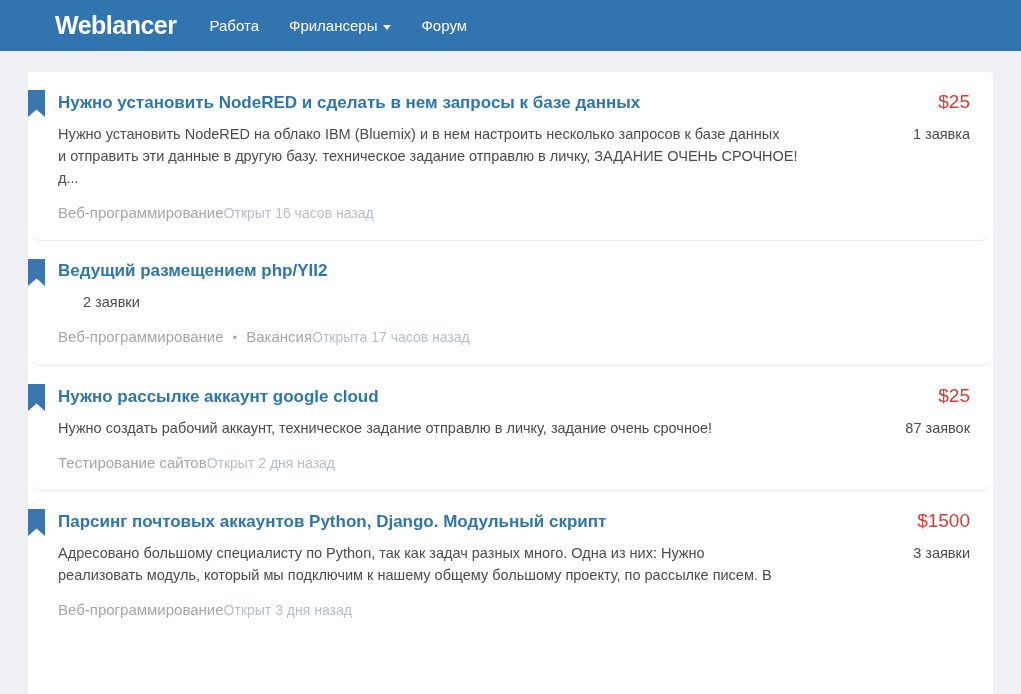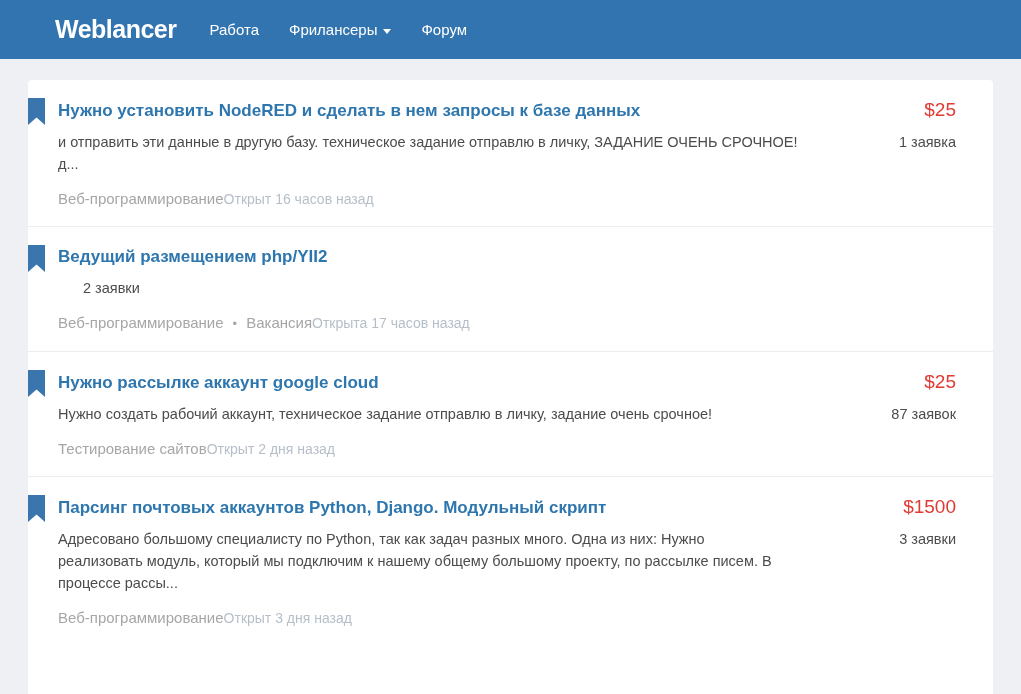--- a/index.html
+++ b/index.html
@@ -15,21 +15,21 @@
     --bookmark:#3a76ad;
   }
   *{margin:0;padding:0;box-sizing:border-box;}
   html,body{width:1021px;height:694px;overflow:hidden;}
   body{
     background:var(--page-bg);
     font-family:"Liberation Sans","DejaVu Sans",sans-serif;
   }
   
   .header{
-    height:59px;
+    height:51px;
     background:var(--header-bg);
     display:flex;
     align-items:center;
     padding-left:55px;
   }
   .logo{
     color:#ffffff;
     font-size:25px;
     font-weight:700;
     letter-spacing:-0.5px;
@@ -59,22 +59,23 @@
   }
   
   .panel{
     margin:21px 28px 0 28px;
     background:var(--panel-bg);
     border-radius:4px 4px 0 0;
     min-height:640px;
   }
   .item{
     position:relative;
-    padding:19px 37px 18px 30px;
+    padding:19px 23px 18px 30px;
     border-bottom:1px solid var(--divider);
+    border-radius:13px;
   }
   .item:last-child{border-bottom:none;}
   .bookmark{
     position:absolute;
     left:0;
     top:18px;
     width:17px;
     height:27px;
     cursor:pointer;
   }
@@ -161,20 +162,21 @@
       <svg width="17" height="27" viewBox="0 0 17 27">
           <path d="M0 0 H17 V27 L8.5 19.5 L0 27 Z" fill="#3a76ad"></path>
         </svg>
     </span>
     <div class="title-row">
       <div class="item-title">Нужно установить NodeRED и сделать в нем запросы к базе данных</div>
       <div class="item-price">$25</div>
     </div>
     <div class="body-row">
       <div class="item-desc">
+          <div>Нужно установить NodeRED на облако IBM (Bluemix) и в нем настроить несколько запросов к базе данных</div>
           <div>и отправить эти данные в другую базу. техническое задание отправлю в личку, ЗАДАНИЕ ОЧЕНЬ СРОЧНОЕ!</div>
           <div>д...</div>
         </div>
       <div class="item-bids">1 заявка</div>
     </div>
     <div class="footer-row">
       <div class="cats"><span class="cat-link">Веб-программирование</span></div>
       <div class="opened">Открыт 16 часов назад</div>
     </div>
   </div>
@@ -227,21 +229,20 @@
         </svg>
     </span>
     <div class="title-row">
       <div class="item-title">Парсинг почтовых аккаунтов Python, Django. Модульный скрипт</div>
       <div class="item-price">$1500</div>
     </div>
     <div class="body-row">
       <div class="item-desc">
           <div>Адресовано большому специалисту по Python, так как задач разных много. Одна из них: Нужно</div>
           <div>реализовать модуль, который мы подключим к нашему общему большому проекту, по рассылке писем. В</div>
-          <div>процессе рассы...</div>
         </div>
       <div class="item-bids">3 заявки</div>
     </div>
     <div class="footer-row">
       <div class="cats"><span class="cat-link">Веб-программирование</span></div>
       <div class="opened">Открыт 3 дня назад</div>
     </div>
   </div>
 </div>
 

